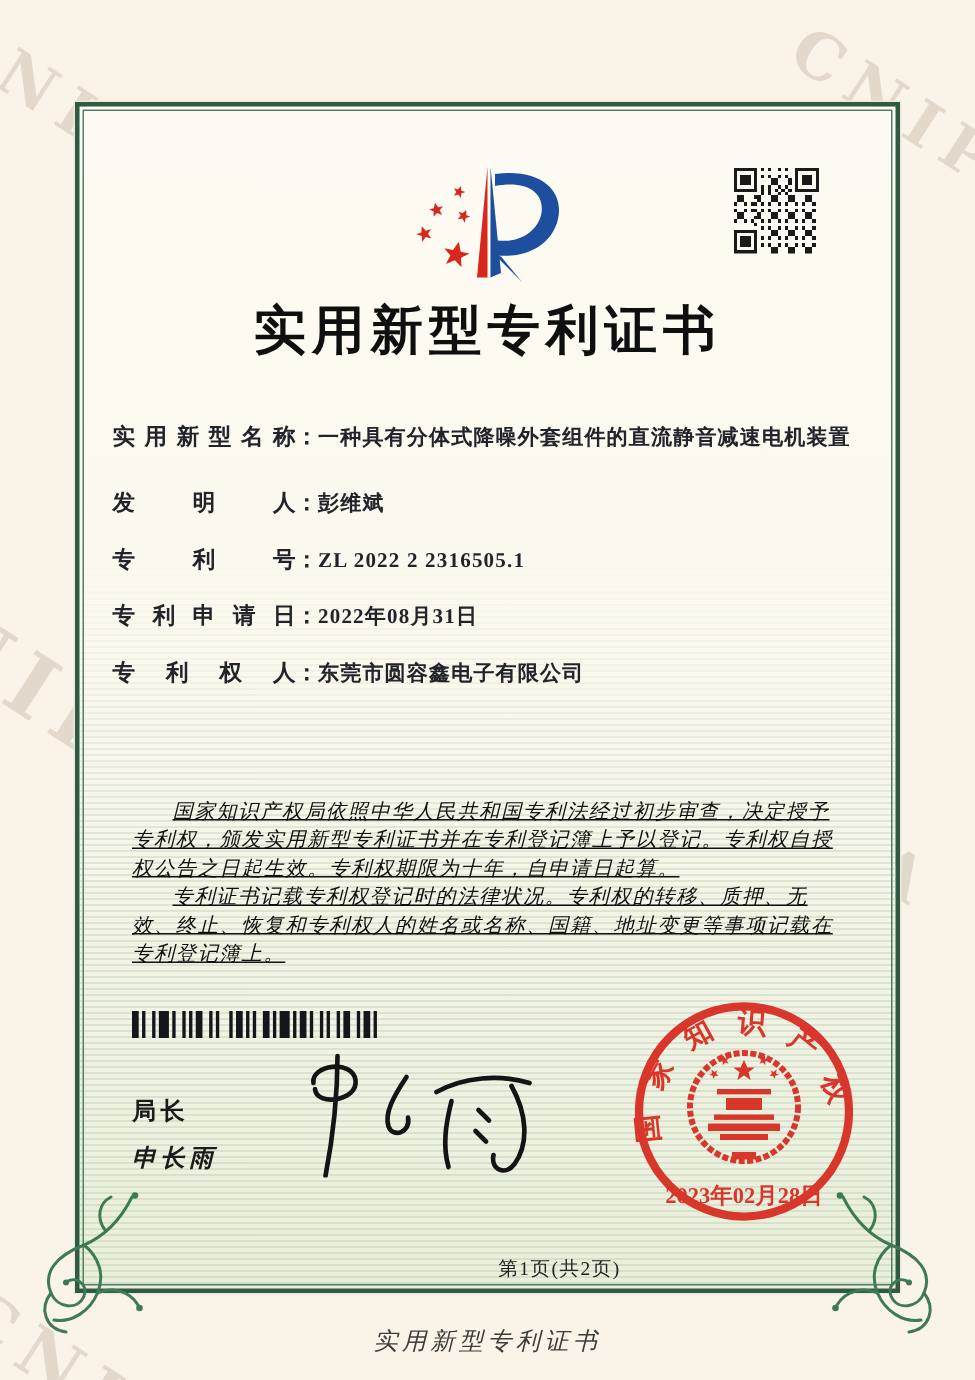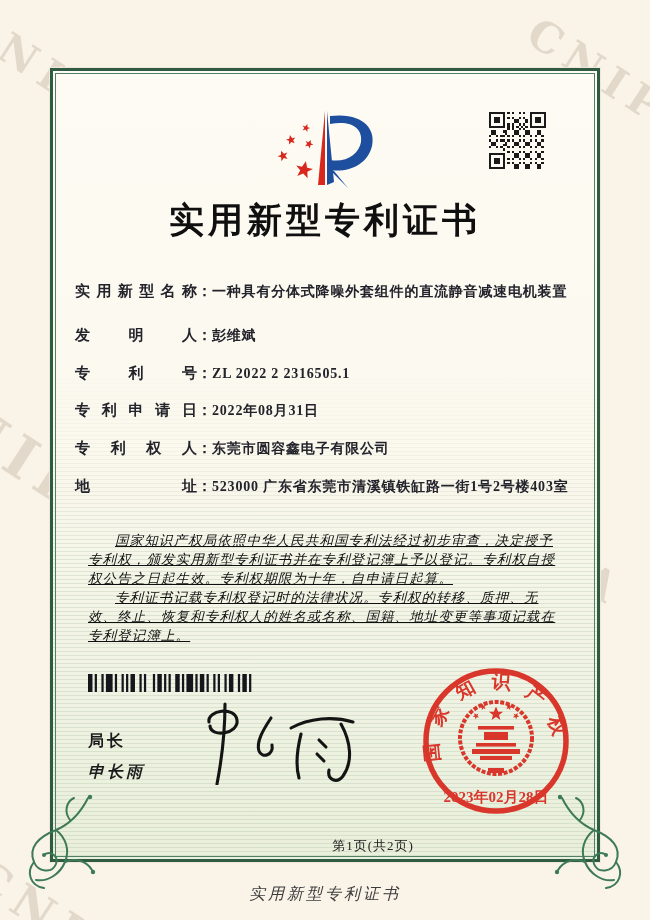--- a/index.html
+++ b/index.html
@@ -361,23 +361,20 @@
     </div>
     <div class="frow">
       <span class="flabel">专利号</span><span class="fcolon">：</span><span class="fvalue">ZL 2022 2 2316505.1</span>
     </div>
     <div class="frow">
       <span class="flabel">专利申请日</span><span class="fcolon">：</span><span class="fvalue">2022年08月31日</span>
     </div>
     <div class="frow">
       <span class="flabel">专利权人</span><span class="fcolon">：</span><span class="fvalue">东莞市圆容鑫电子有限公司</span>
     </div>
-    <div class="frow">
-      <span class="flabel">地址</span><span class="fcolon">：</span><span class="fvalue">523000 广东省东莞市清溪镇铁缸路一街1号2号楼403室</span>
-    </div>
   </div>
 
   <div class="abs paras">
     <p>国家知识产权局依照中华人民共和国专利法经过初步审查，决定授予专利权，颁发实用新型专利证书并在专利登记簿上予以登记。专利权自授权公告之日起生效。专利权期限为十年，自申请日起算。</p>
     <p>专利证书记载专利权登记时的法律状况。专利权的转移、质押、无效、终止、恢复和专利权人的姓名或名称、国籍、地址变更等事项记载在专利登记簿上。</p>
   </div>
 
   <svg id="barcode" class="abs" style="left:88px;top:674px;" width="170" height="18" viewBox="0 0 170 18">
       <rect x="0.00" y="0" width="4.47" height="18" fill="#15151c"></rect>
       <rect x="6.71" y="0" width="2.24" height="18" fill="#15151c"></rect>

